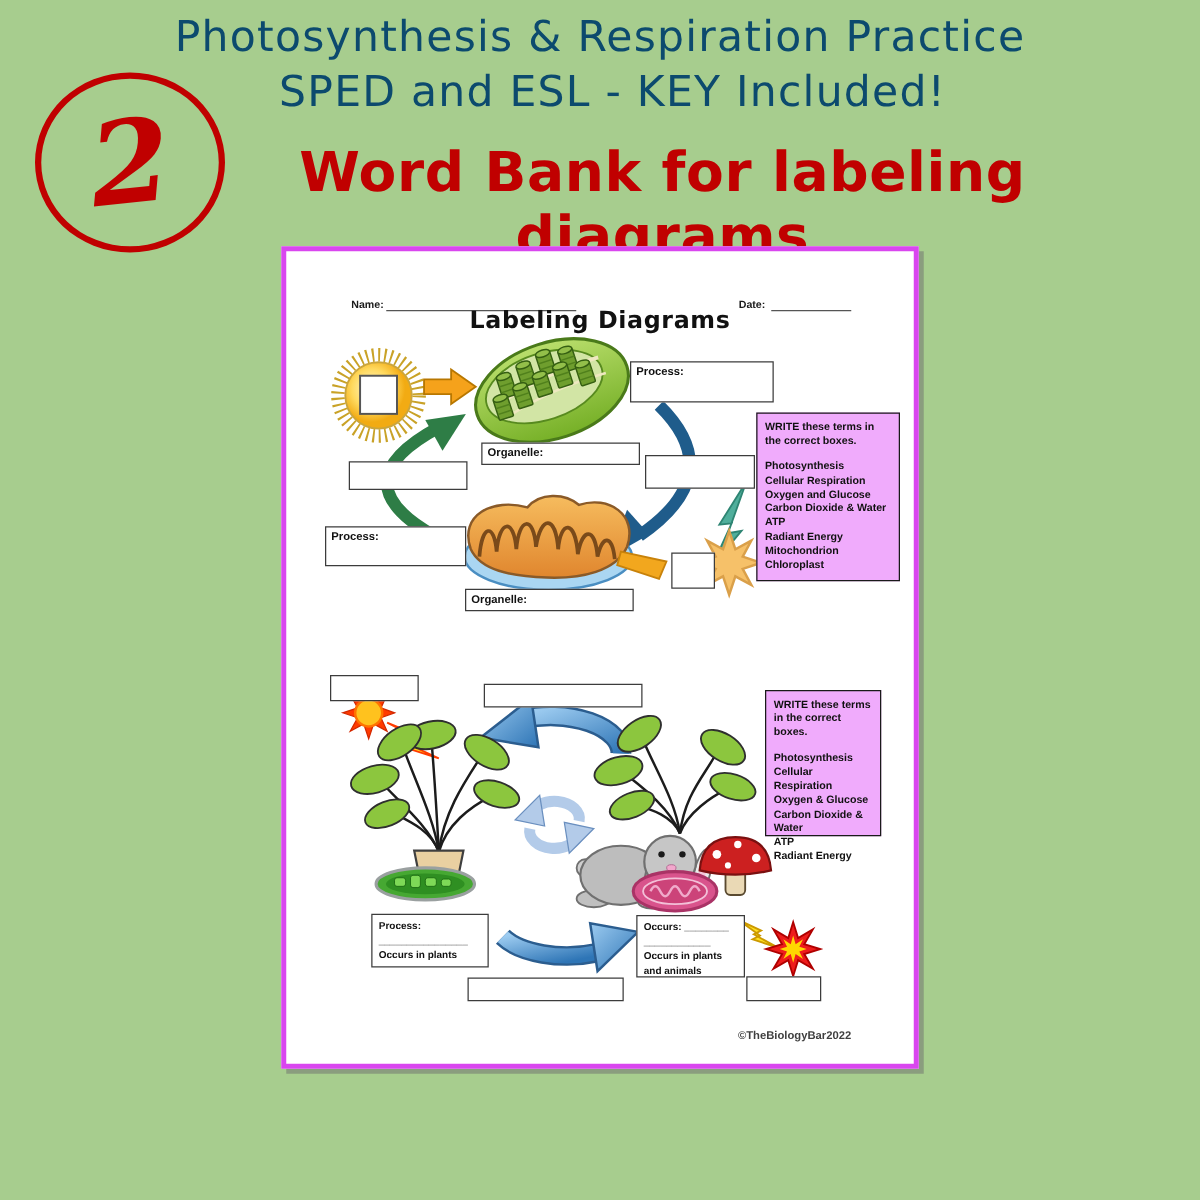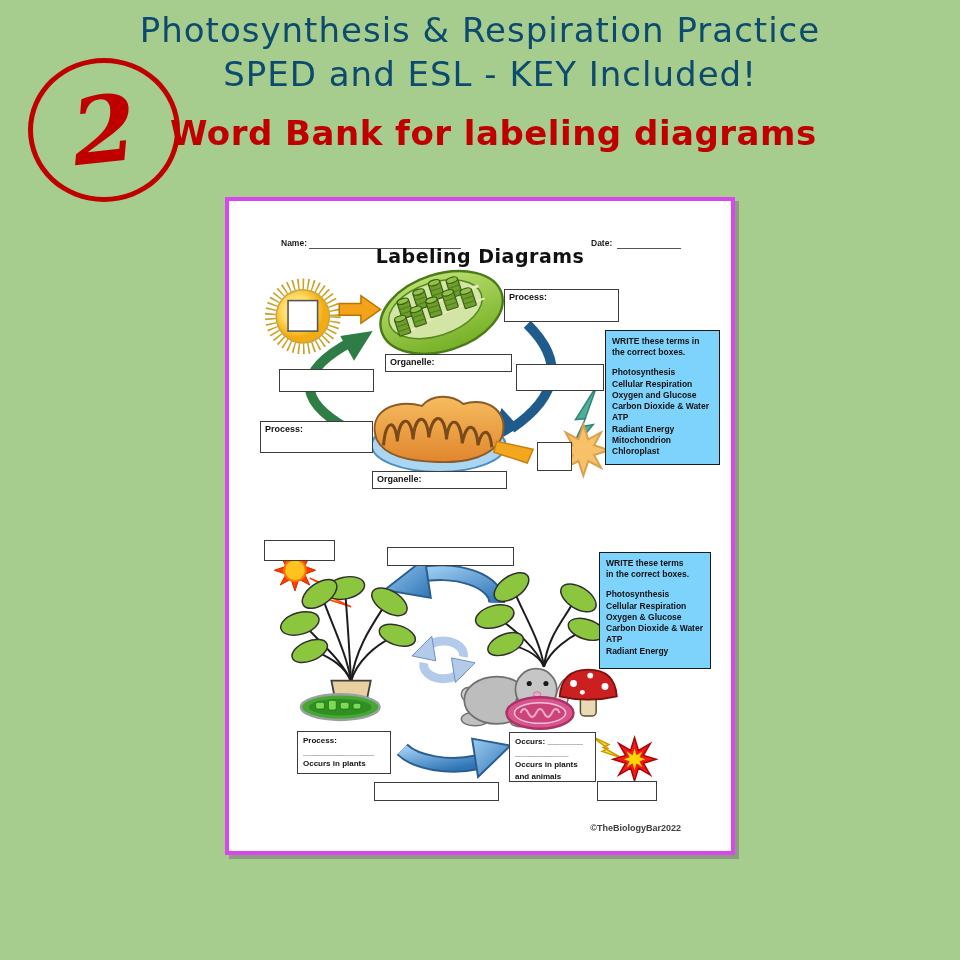--- a/index.html
+++ b/index.html
@@ -10,35 +10,35 @@
   }
   
   .hdr-line{position:absolute;left:0;width:960px;text-align:center;
     font-family:"DejaVu Sans",sans-serif;color:#0c4a6e;font-size:34px;font-weight:500;letter-spacing:1px;}
   .hdr-1{top:10px;}
   .hdr-2{top:54px;padding-left:10px;}
   .badge{position:absolute;left:28px;top:58px;width:142px;height:134px;
     border:5px solid #c00000;border-radius:50%;display:flex;align-items:center;justify-content:center;}
   .badge-num{font-family:"DejaVu Serif",serif;font-style:italic;font-weight:bold;
     color:#c00000;font-size:92px;transform:rotate(-6deg);line-height:1;}
-  .subtitle{position:absolute;left:170px;top:113px;width:720px;text-align:left;
-    font-family:"DejaVu Sans",sans-serif;font-weight:bold;color:#c00000;font-size:34px;letter-spacing:.5px;}
+  .subtitle{position:absolute;left:170px;top:113px;width:720px;text-align:center;
+    font-family:"DejaVu Sans",sans-serif;font-weight:bold;color:#c00000;font-size:44px;letter-spacing:.5px;}
   
   .page{position:absolute;left:225px;top:197px;width:510px;height:658px;box-sizing:border-box;
     background:#fff;border:4px solid #d946ef;box-shadow:4px 4px 0 rgba(110,110,110,.5);}
   .art{position:absolute;left:0;top:0;width:502px;height:650px;}
   .page *{box-sizing:border-box;}
   .lbl{position:absolute;font-size:8.5px;font-weight:bold;color:#1a1a1a;}
   .uline{position:absolute;border-bottom:1px solid #555;height:10px;}
   .ws-title{position:absolute;left:0;top:44px;width:502px;text-align:center;
     font-size:19px;font-weight:bold;letter-spacing:.5px;color:#111;
     font-family:"DejaVu Sans",sans-serif;}
   .wbox{position:absolute;background:#fff;border:1.5px solid #3c3c3c;}
   .wbox .bl{font-size:9px;font-weight:bold;color:#111;padding:2px 4px;line-height:1.15;}
-  .bank{position:absolute;background:#7dd3fc;border:1.6px solid #1a1a1a;
+  .bank{position:absolute;background:#f0abfc;border:1.6px solid #1a1a1a;
     padding:5px 6px;font-size:8.5px;font-weight:bold;color:#111;line-height:1.32;}
   .bank .gap{height:9px;}
   .bank-top .term{white-space:nowrap;}
   .pbox{position:absolute;background:#fff;border:1.5px solid #3c3c3c;
     padding:3px 5px;font-size:8px;font-weight:bold;color:#111;line-height:1.45;}
   .copyright{position:absolute;top:622px;right:50px;font-size:9px;font-weight:bold;color:#3f3f3f;}
 </style>
 </head>
 <body>
 
@@ -320,21 +320,21 @@
         <div class="term">ATP</div>
         <div class="term">Radiant Energy</div>
         <div class="term">Mitochondrion</div>
         <div class="term">Chloroplast</div>
       </div>
   </div>
 
   <div class="wbox" style="left:35px;top:339px;width:71px;height:21px;"></div>
   <div class="wbox" style="left:158px;top:346px;width:127px;height:19px;"></div>
 
-  <div class="bank" style="left:370px;top:351px;width:112px;height:117px;">
+  <div class="bank" style="left:383px;top:351px;width:93px;height:117px;">
     <div>WRITE these terms</div>
     <div>in the correct boxes.</div>
     <div class="gap"></div>
     <div>
         <div class="term">Photosynthesis</div>
         <div class="term">Cellular Respiration</div>
         <div class="term">Oxygen &amp; Glucose</div>
         <div class="term">Carbon Dioxide &amp; Water</div>
         <div class="term">ATP</div>
         <div class="term">Radiant Energy</div>

